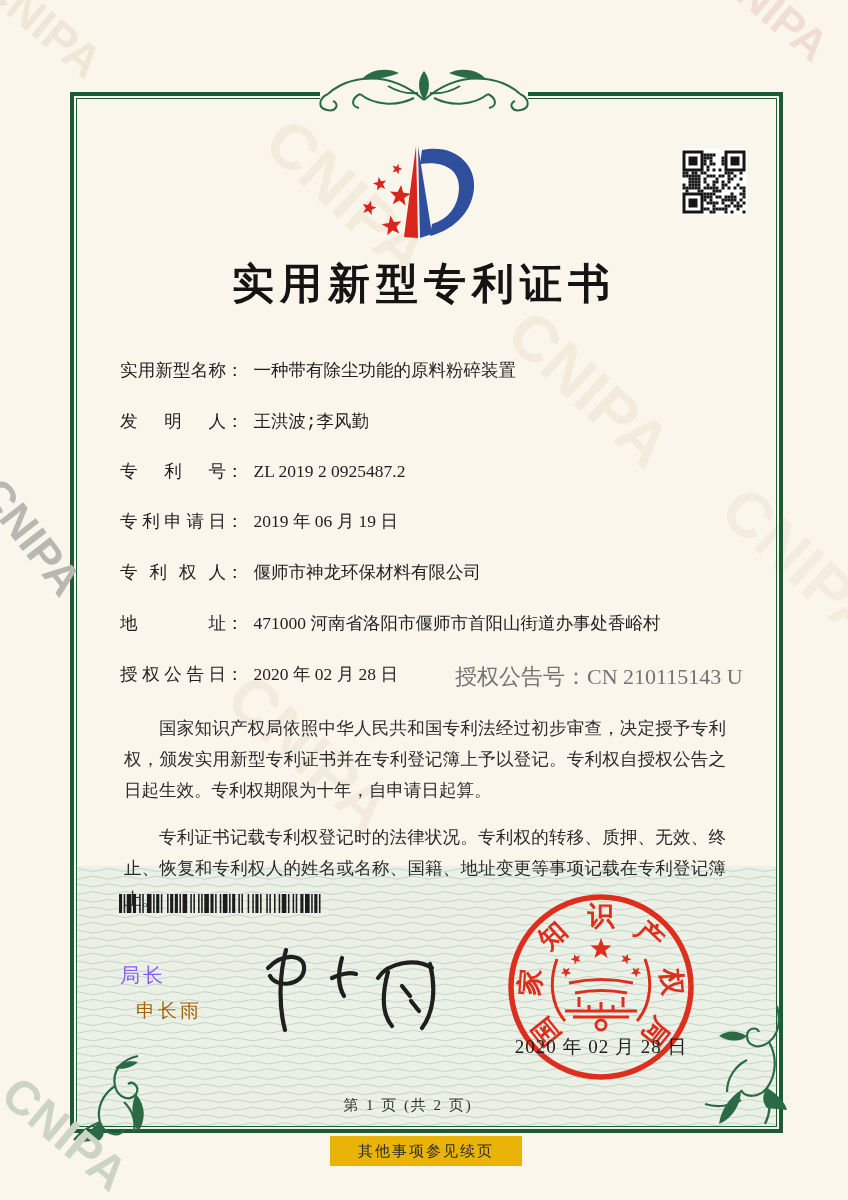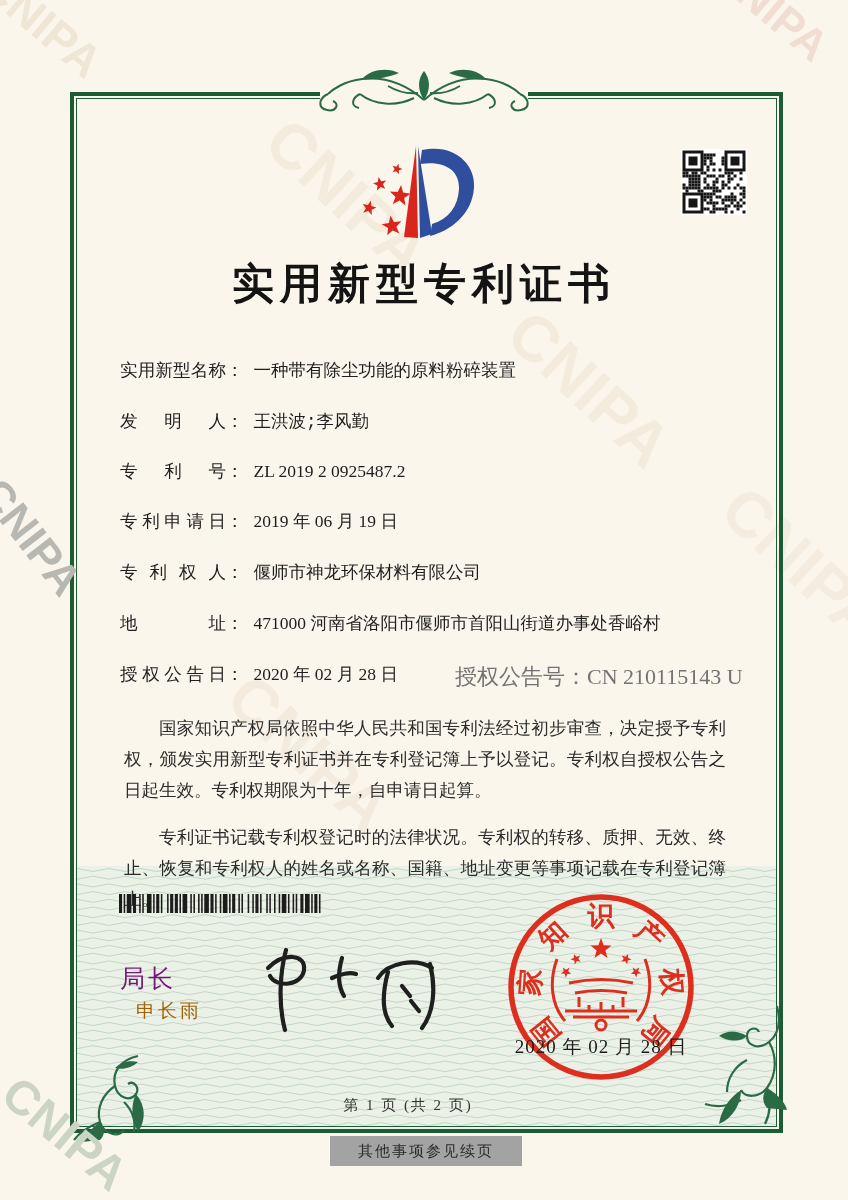--- a/index.html
+++ b/index.html
@@ -39,29 +39,29 @@
   .fval{margin-left:10px;}
   #row1{top:358px;}#row2{top:409px;font-family:Liberation Mono, monospace;}#row3{top:459px;}#row4{top:509px;}
   #row5{top:560px;}#row6{top:611px;}#row7{top:662px;}
   .grant-no{position:absolute;left:455px;top:662px;font-size:22px;color:#737373;white-space:nowrap;z-index:10;text-align:center;}
   
   .bodytext{position:absolute;left:108px;top:697px;width:634px;font-size:17.5px;line-height:31px;
             text-align:justify;color:#2b2b2b;z-index:10;}
   .bodytext p{margin:16px;text-indent:2em;}
   
   #barcode{position:absolute;left:119px;top:894px;z-index:10;}
-  .officer-title{position:absolute;left:120px;top:962px;font-size:25px;letter-spacing:3px;color:#701a75;z-index:10;}
+  .officer-title{position:absolute;left:120px;top:962px;font-size:20px;letter-spacing:3px;color:#8b5cf6;z-index:10;}
   .officer-name{position:absolute;left:136px;top:998px;font-size:19px;letter-spacing:3px;color:#a16207;z-index:10;}
   #sig{position:absolute;left:250px;top:928px;z-index:10;}
   #seal{position:absolute;left:503px;top:889px;z-index:9;opacity:.95;}
   .seal-date{position:absolute;left:505px;top:1034px;width:192px;text-align:center;font-size:19px;
              letter-spacing:1px;color:#1d1d1b;z-index:11;}
   .pageinfo{position:absolute;left:0;top:1096px;width:816px;text-align:center;font-size:15px;
             letter-spacing:2px;color:#333;z-index:10;}
-  .note{position:absolute;left:330px;top:1136px;width:192px;height:30px;line-height:30px;background:#a3a3a3;
+  .note{position:absolute;left:330px;top:1136px;width:192px;height:30px;line-height:30px;background:#eab308;
         text-align:center;font-size:15px;letter-spacing:2px;color:#2b2b2b;z-index:10;}
 </style>
 </head>
 <body>
 
 <div class="page">
 
   <span class="wm" id="wm-tl">CNIPA</span>
   <span class="wm" id="wm-tr">CNIPA</span>
   <span class="wm" id="wm-c1">CNIPA</span>

